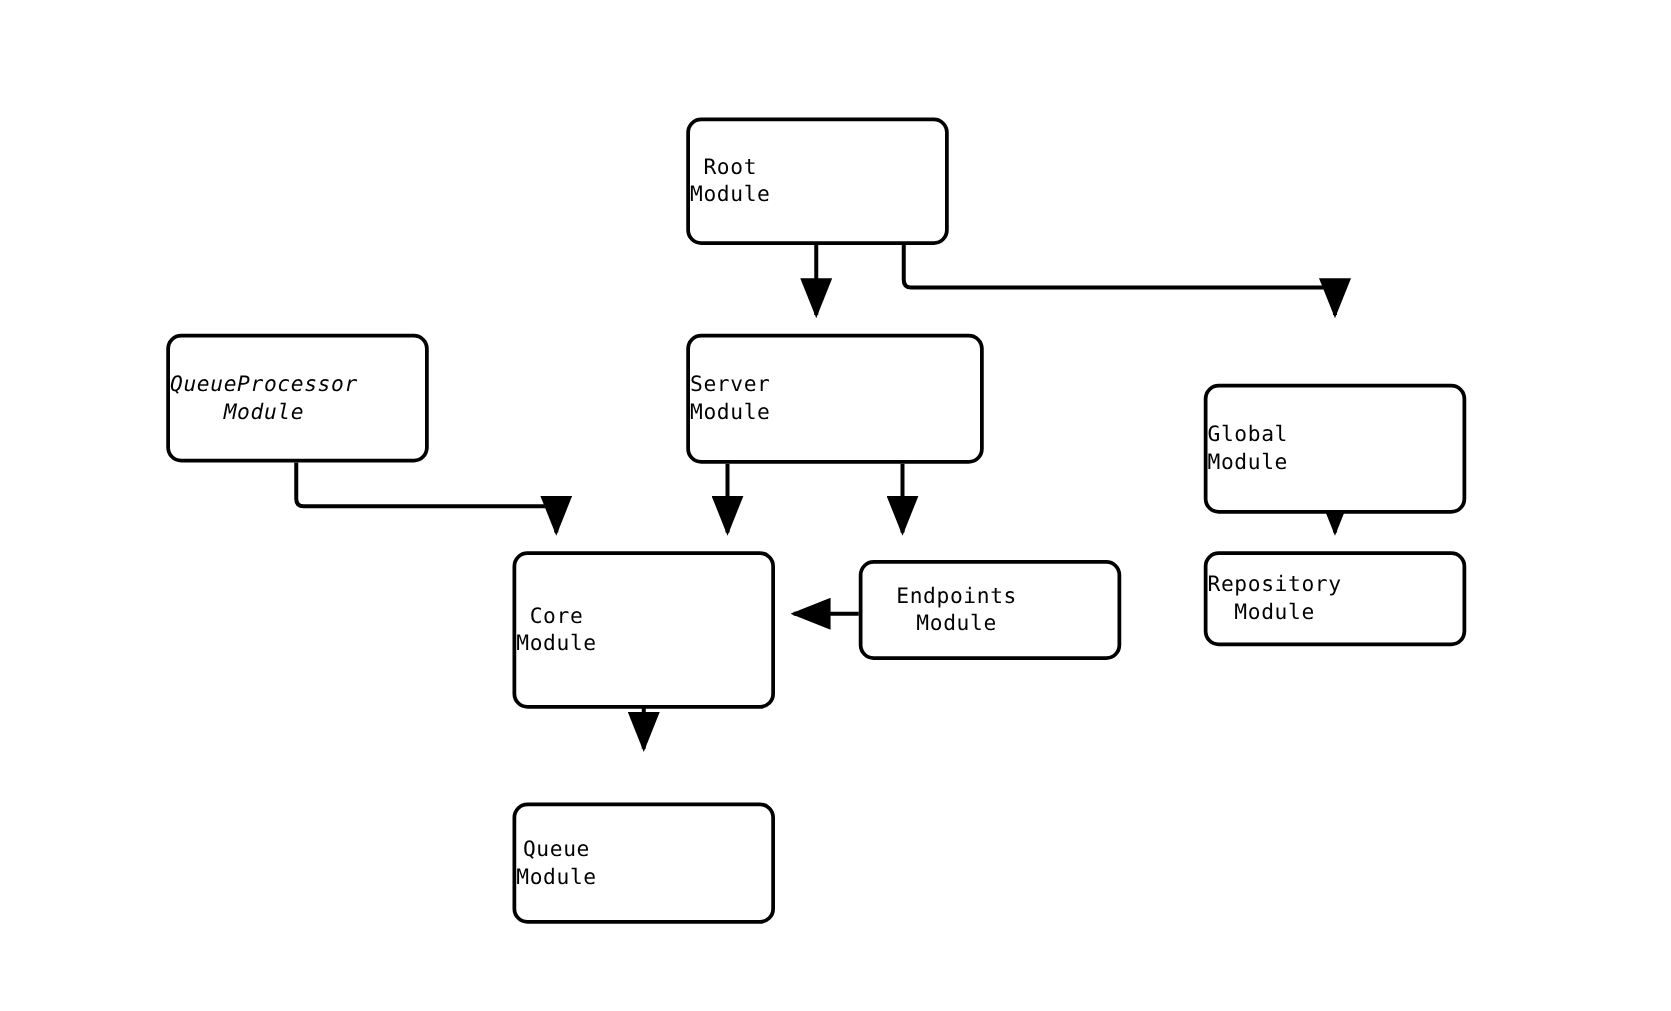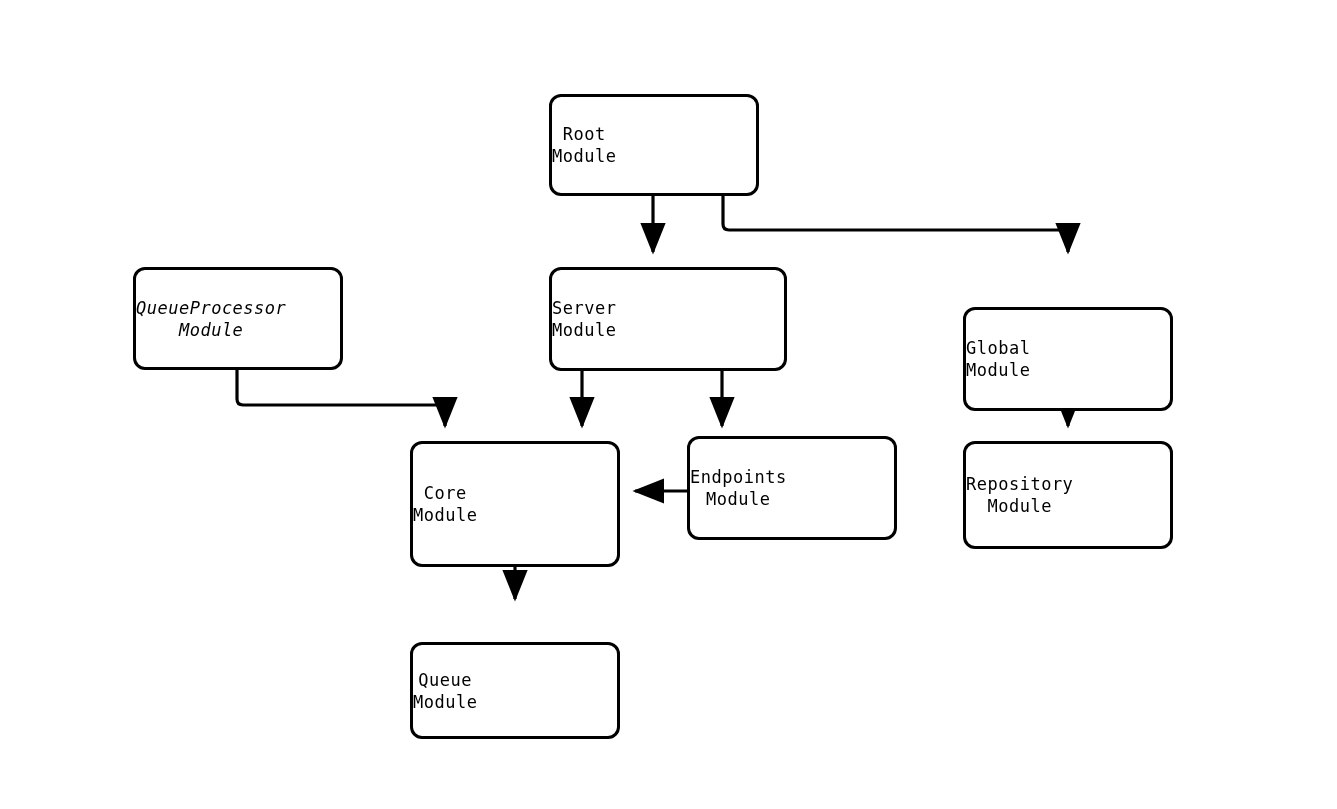--- a/index.html
+++ b/index.html
@@ -93,26 +93,26 @@
   <div class="node" style="left:963px; top:267px; width:210px; height:104px;margin-top:40px;">
     <div class="node-label">Global
 Module</div>
   </div>
 
   <div class="node" style="left:410px; top:441px; width:210px; height:126px;">
     <div class="node-label">Core
 Module</div>
   </div>
 
-  <div class="node" style="left:687px; top:436px; width:210px; height:104px;">
+  <div class="node" style="left:687px; top:448px; width:210px; height:80px;padding-left:27px;">
     <div class="node-label">Endpoints
 Module</div>
   </div>
 
-  <div class="node" style="left:963px; top:441px; width:210px; height:108px;">
+  <div class="node" style="left:963px; top:441px; width:210px; height:76px;">
     <div class="node-label">Repository
 Module</div>
   </div>
 
   <div class="node" style="left:410px; top:642px; width:210px; height:97px;">
     <div class="node-label">Queue
 Module</div>
   </div>
 
 </div>

